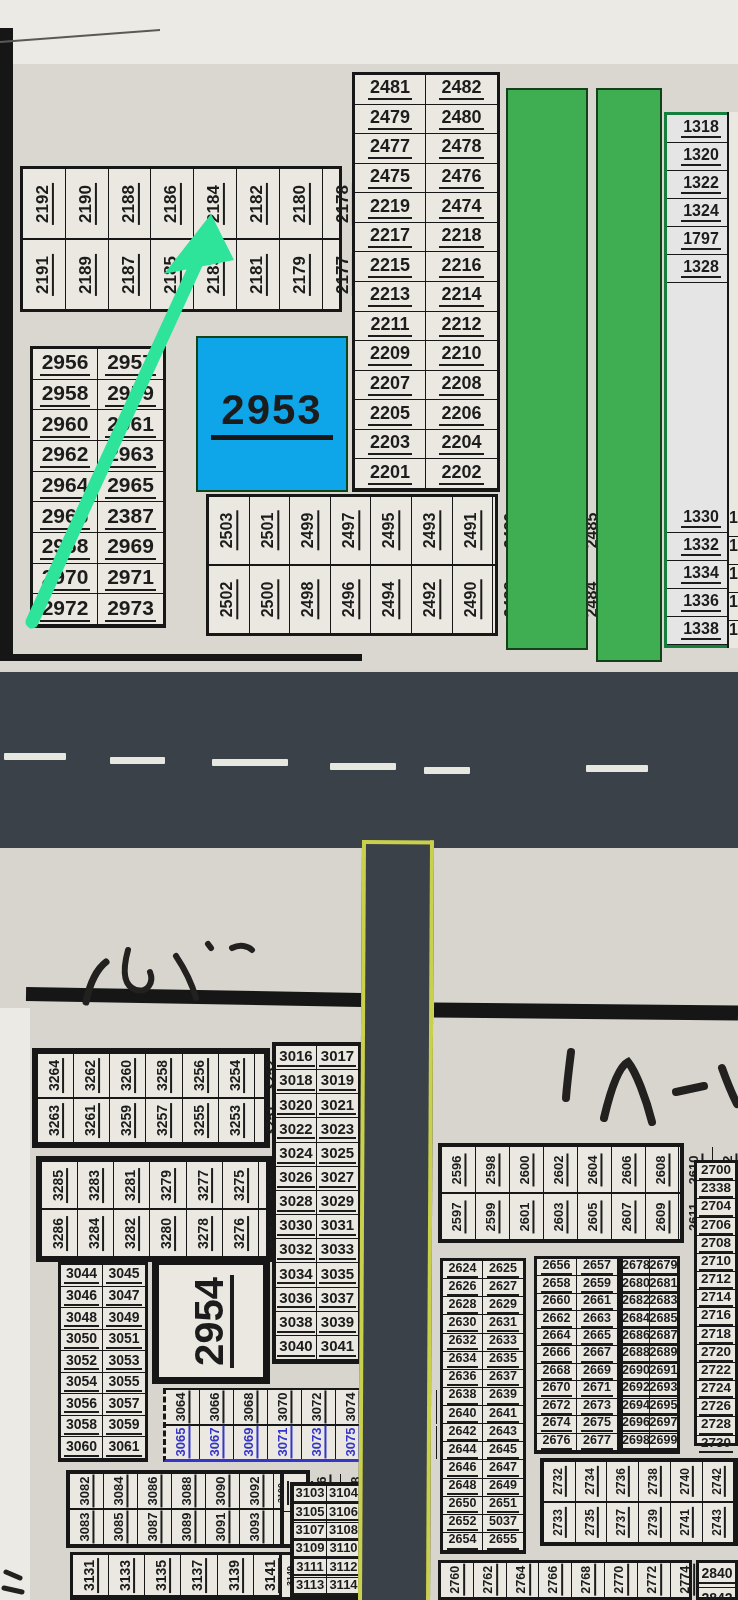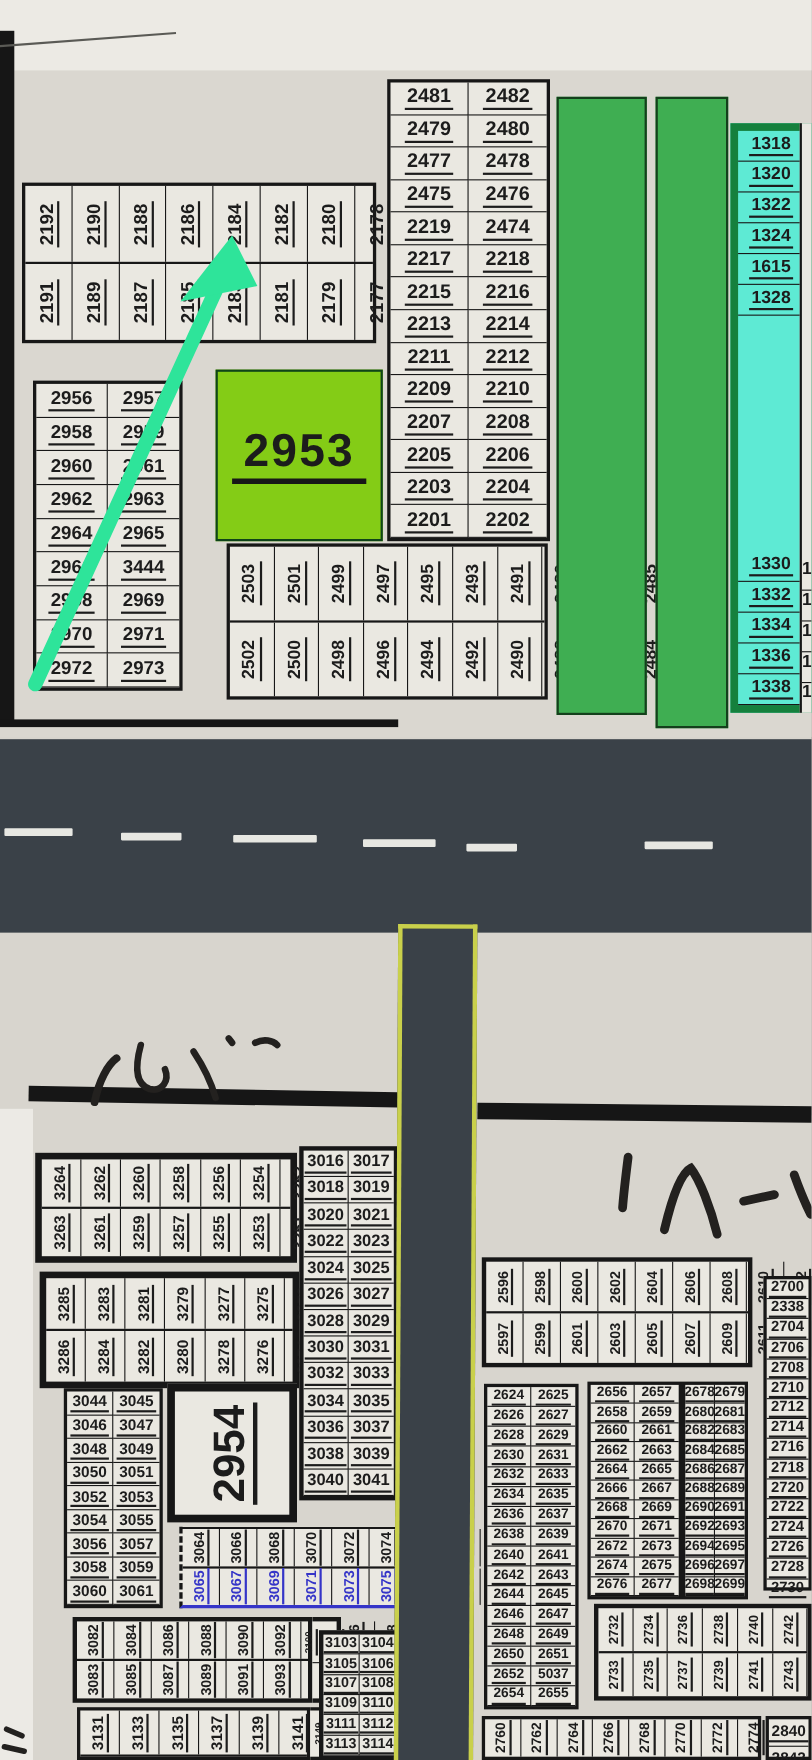--- a/index.html
+++ b/index.html
@@ -24,21 +24,21 @@
 .pcell{display:flex;align-items:center;justify-content:center;border-right:1.5px solid #171717;border-bottom:1.5px solid #171717;overflow:hidden}
 div.pcell:nth-of-type(even){border-right:none}
 .u{border-bottom:2px solid currentColor;line-height:1.05;padding:0 2px 1px;white-space:nowrap}
 
 
 .vcol{position:absolute;display:flex;flex-direction:column;background:#eae8e1;border:3px solid #171717}
 .vc{flex:1;display:flex;align-items:center;justify-content:center}
 div.vc + div.vc{border-top:1.5px solid #171717}
 
 
-#t5{display:flex;flex-direction:column;background:#5eead4;border:7px solid #15803d}
+#t5{display:flex;flex-direction:column;background:#e5e5e5;border:3px solid #15803d}
 .t5c{flex:0 0 28px;display:flex;align-items:center;justify-content:center;border-bottom:1.5px solid #171717}
 .t5spacer{flex:1 1 auto}
 
 .biglabel{line-height:1;border-bottom:6px solid #171717;padding:0 10px 4px;letter-spacing:2px}
 .road{background:#3a4148}
 .dash{position:absolute;height:7px;background:#e7e7e2;border-radius:1px}
 svg{display:block}
 </style>
 </head>
 <body>
@@ -117,21 +117,21 @@
         </div>
         <div class="rcell">
           <span class="rn">2173</span>
         </div>
         <div class="rcell">
           <span class="rn">2171</span>
         </div>
       </div>
   </div>
 
-  <div class="ptable" style="left:30px;top:346px;width:136px;height:282px;font-size:17px">
+  <div class="ptable" style="left:30px;top:346px;width:136px;height:282px;font-size:21px">
 
       <div class="pcell">
         <span class="u">2956</span>
       </div>
       <div class="pcell">
         <span class="u">2957</span>
       </div>
 
       <div class="pcell">
         <span class="u">2958</span>
@@ -158,21 +158,21 @@
         <span class="u">2964</span>
       </div>
       <div class="pcell">
         <span class="u">2965</span>
       </div>
 
       <div class="pcell">
         <span class="u">2966</span>
       </div>
       <div class="pcell">
-        <span class="u">3444</span>
+        <span class="u">2387</span>
       </div>
 
       <div class="pcell">
         <span class="u">2968</span>
       </div>
       <div class="pcell">
         <span class="u">2969</span>
       </div>
 
       <div class="pcell">
@@ -183,21 +183,21 @@
       </div>
 
       <div class="pcell">
         <span class="u">2972</span>
       </div>
       <div class="pcell">
         <span class="u">2973</span>
       </div>
     </div>
 
-  <div class="abs" style="left:196px;top:336px;width:152px;height:156px;background:#84cc16;border:2px solid #0f4418;display:flex;align-items:center;justify-content:center">
+  <div class="abs" style="left:196px;top:336px;width:152px;height:156px;background:#0ea5e9;border:2px solid #0f4418;display:flex;align-items:center;justify-content:center">
     <span class="biglabel" style="font-size:42px;border-bottom-width:5px">2953</span>
   </div>
 
   <div class="rstrip" style="left:206px;top:494px;width:292px;height:142px;font-size:16px">
     <div class="rrow">
         <div class="rcell">
           <span class="rn">2503</span>
         </div>
         <div class="rcell">
           <span class="rn">2501</span>
@@ -374,21 +374,21 @@
   <div id="t5" class="abs" style="left:664px;top:112px;width:74px;height:536px;font-size:16px">
     <div style="display:contents"><div class="t5c">
           <span class="u">1318</span>
         </div><div class="t5c">
           <span class="u">1320</span>
         </div><div class="t5c">
           <span class="u">1322</span>
         </div><div class="t5c">
           <span class="u">1324</span>
         </div><div class="t5c">
-          <span class="u">1615</span>
+          <span class="u">1797</span>
         </div><div class="t5c">
           <span class="u">1328</span>
         </div></div>
     <div class="t5spacer"></div>
     <div style="display:contents"><div class="t5c">
           <span class="u">1330</span>
         </div><div class="t5c">
           <span class="u">1332</span>
         </div><div class="t5c">
           <span class="u">1334</span>

